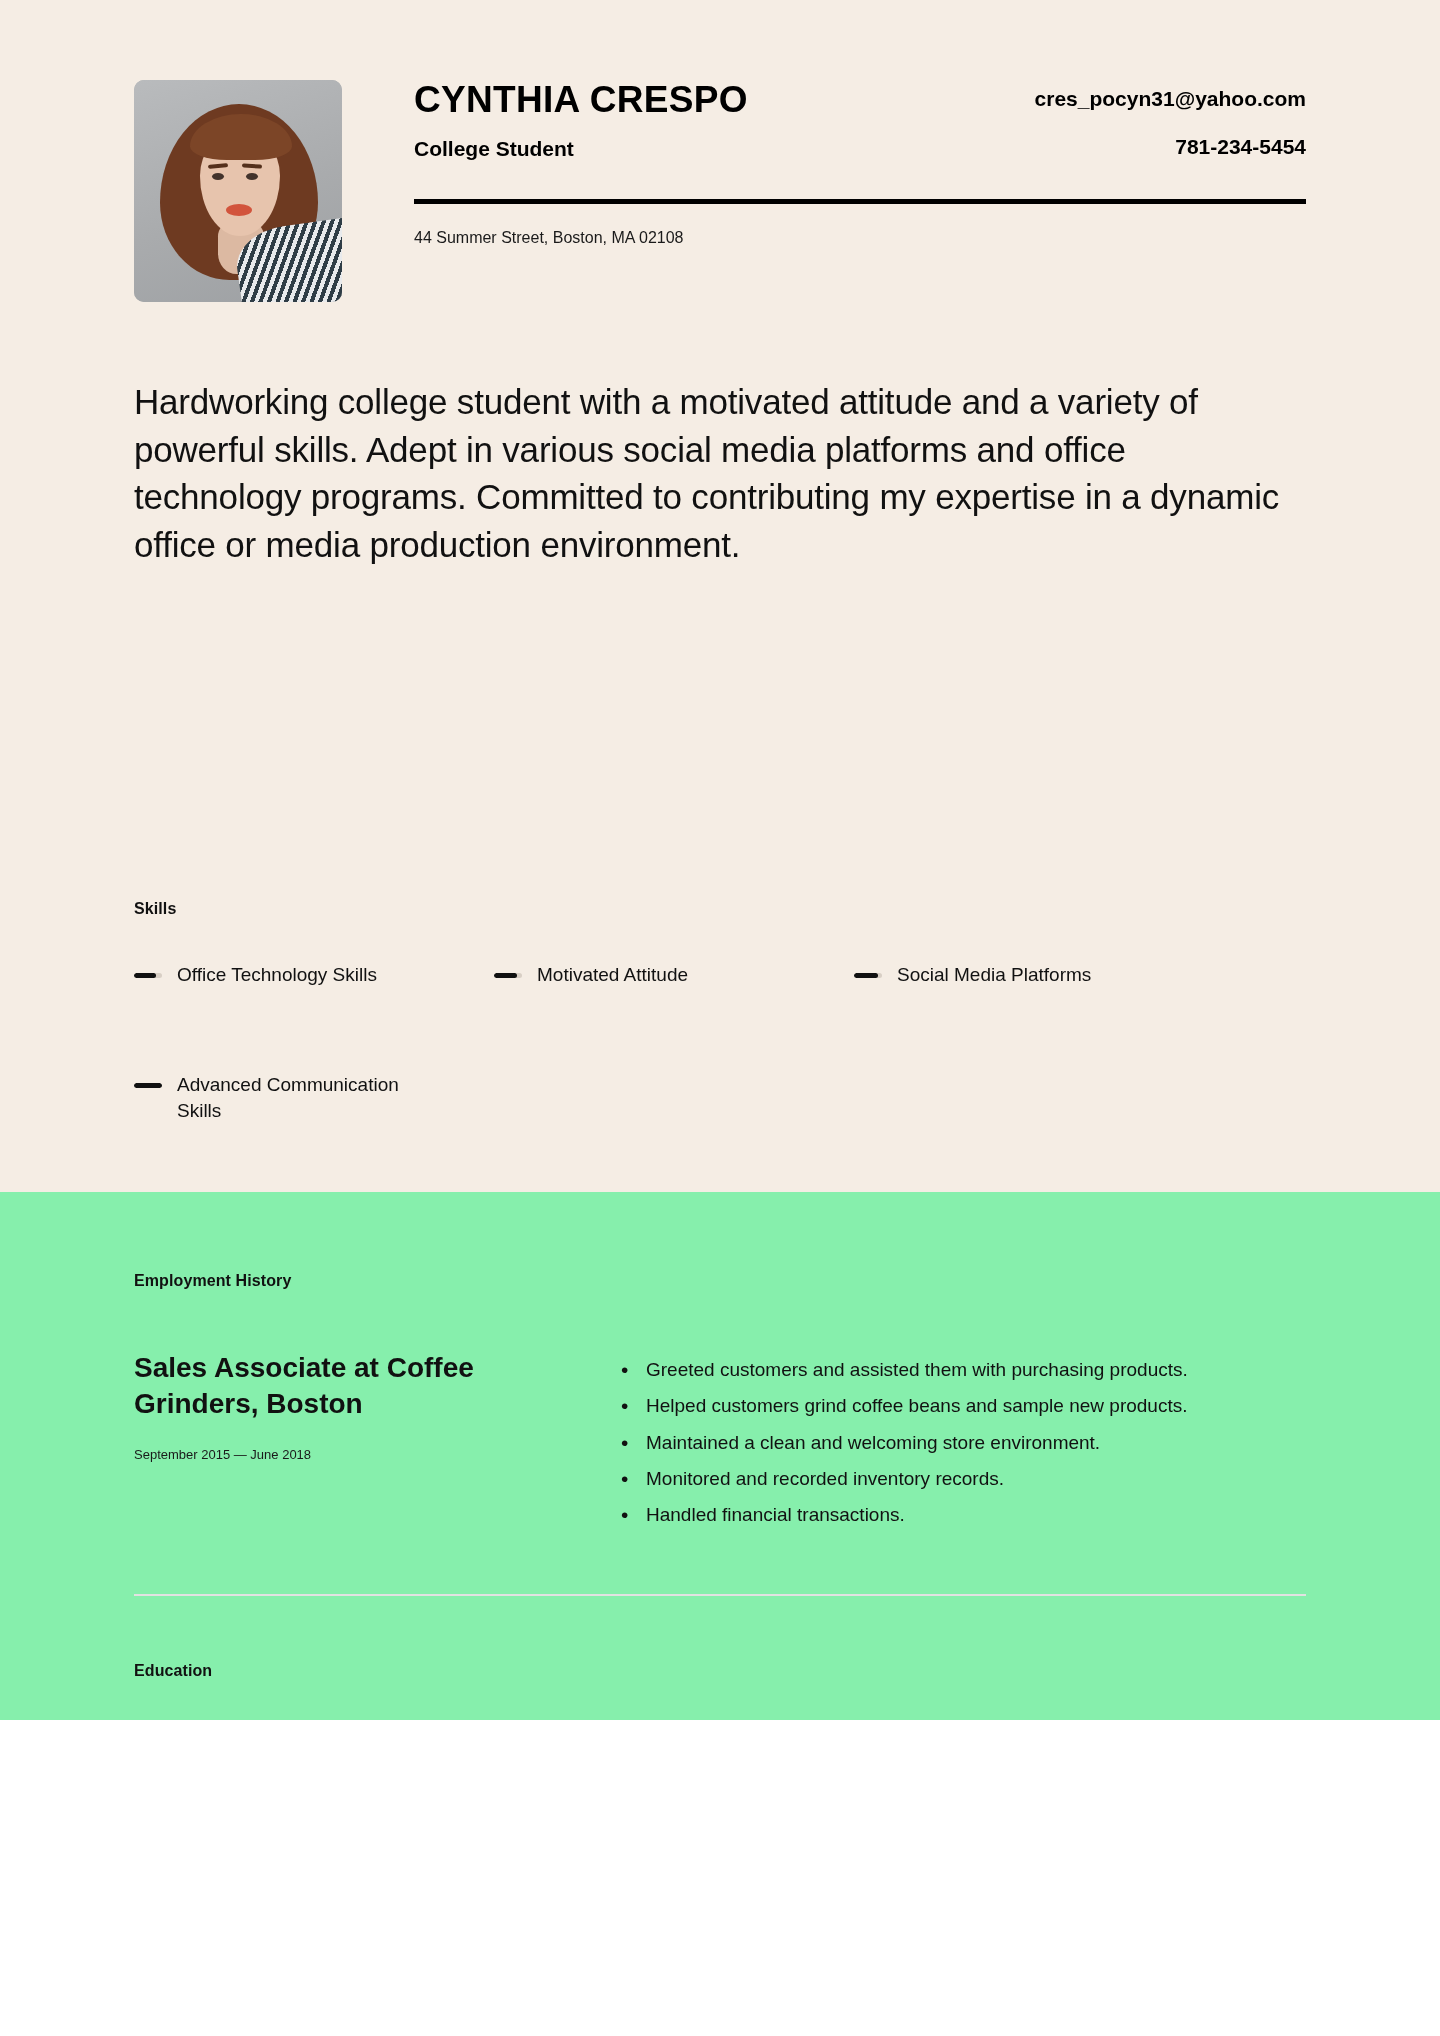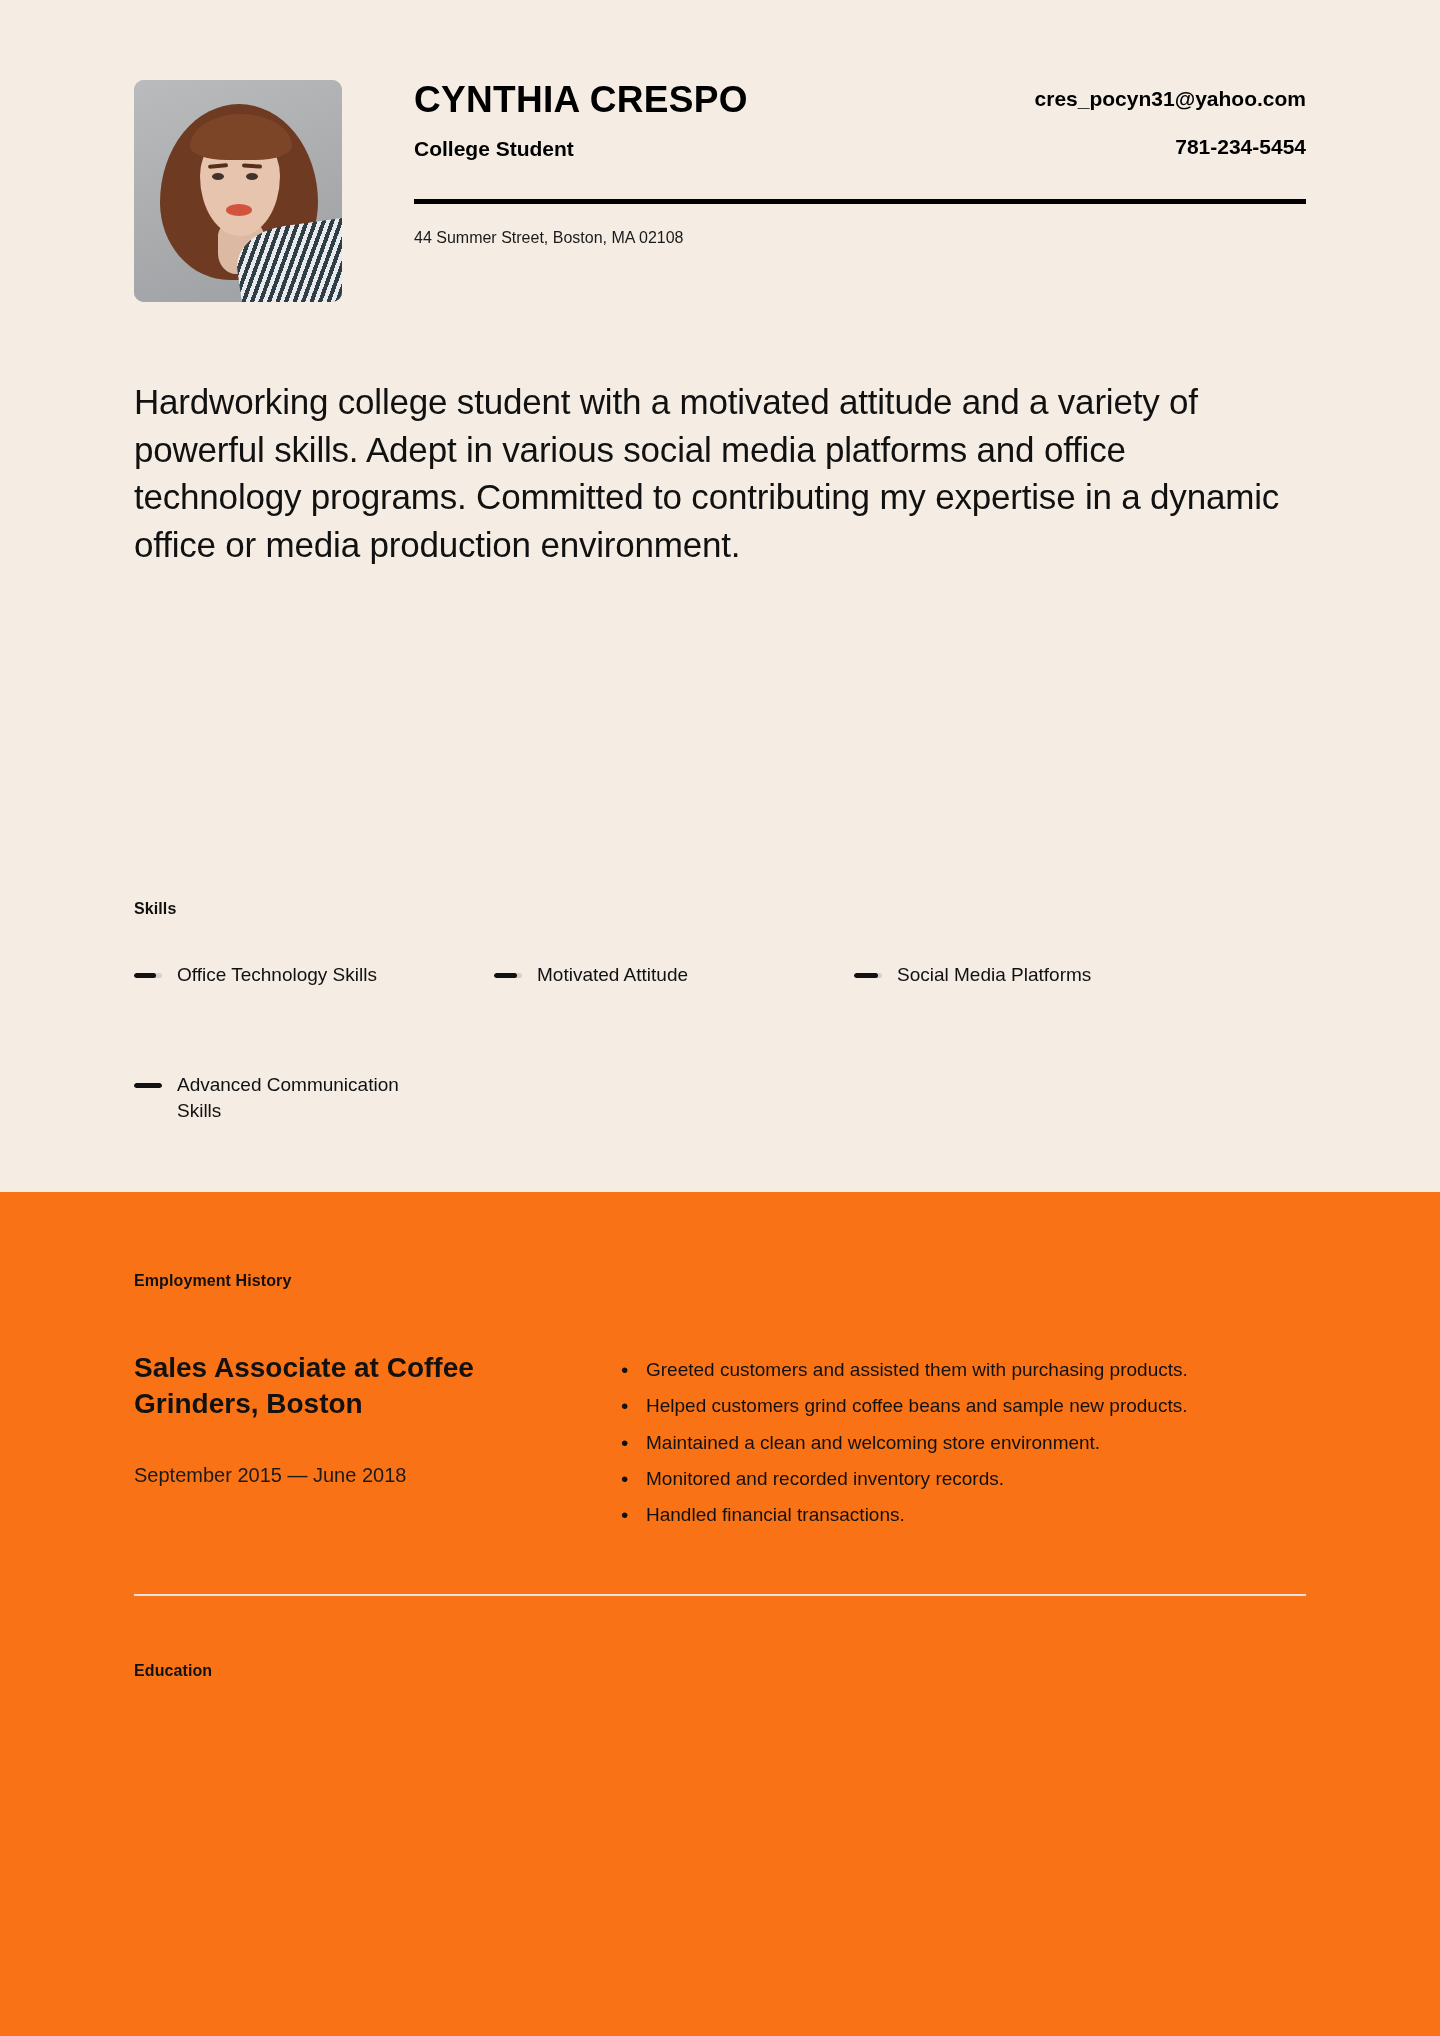--- a/index.html
+++ b/index.html
@@ -12,23 +12,23 @@
   body {
     font-family: "Liberation Sans", sans-serif;
     background: #ffffff;
     color: #111111;
     -webkit-font-smoothing: antialiased;
   }
 
   .page {
     position: relative;
     width: 1440px;
-    height: 2036px;
+    height: 1720px;
     overflow: hidden;
-    background: #f97316;
+    background: #86efac;
   }
 
   
   .cream-band {
     position: absolute;
     left: 0;
     top: 0;
     width: 1440px;
     height: 1192px;
     background: #F5EDE4;
@@ -279,23 +279,23 @@
   }
 
   .job-role {
     font-size: 28px;
     font-weight: 700;
     line-height: 1.28;
     color: #111;
   }
 
   .job-dates {
-    font-size: 20px;
+    font-size: 13px;
     color: #1a1a1a;
-    margin-top: 42px;
+    margin-top: 25px;
   }
 
   .job-right { flex: 1; padding-top: 8px; }
 
   .job-bullets { list-style: none; }
 
   .job-bullets li {
     position: relative;
     padding-left: 27px;
     font-size: 19px;

